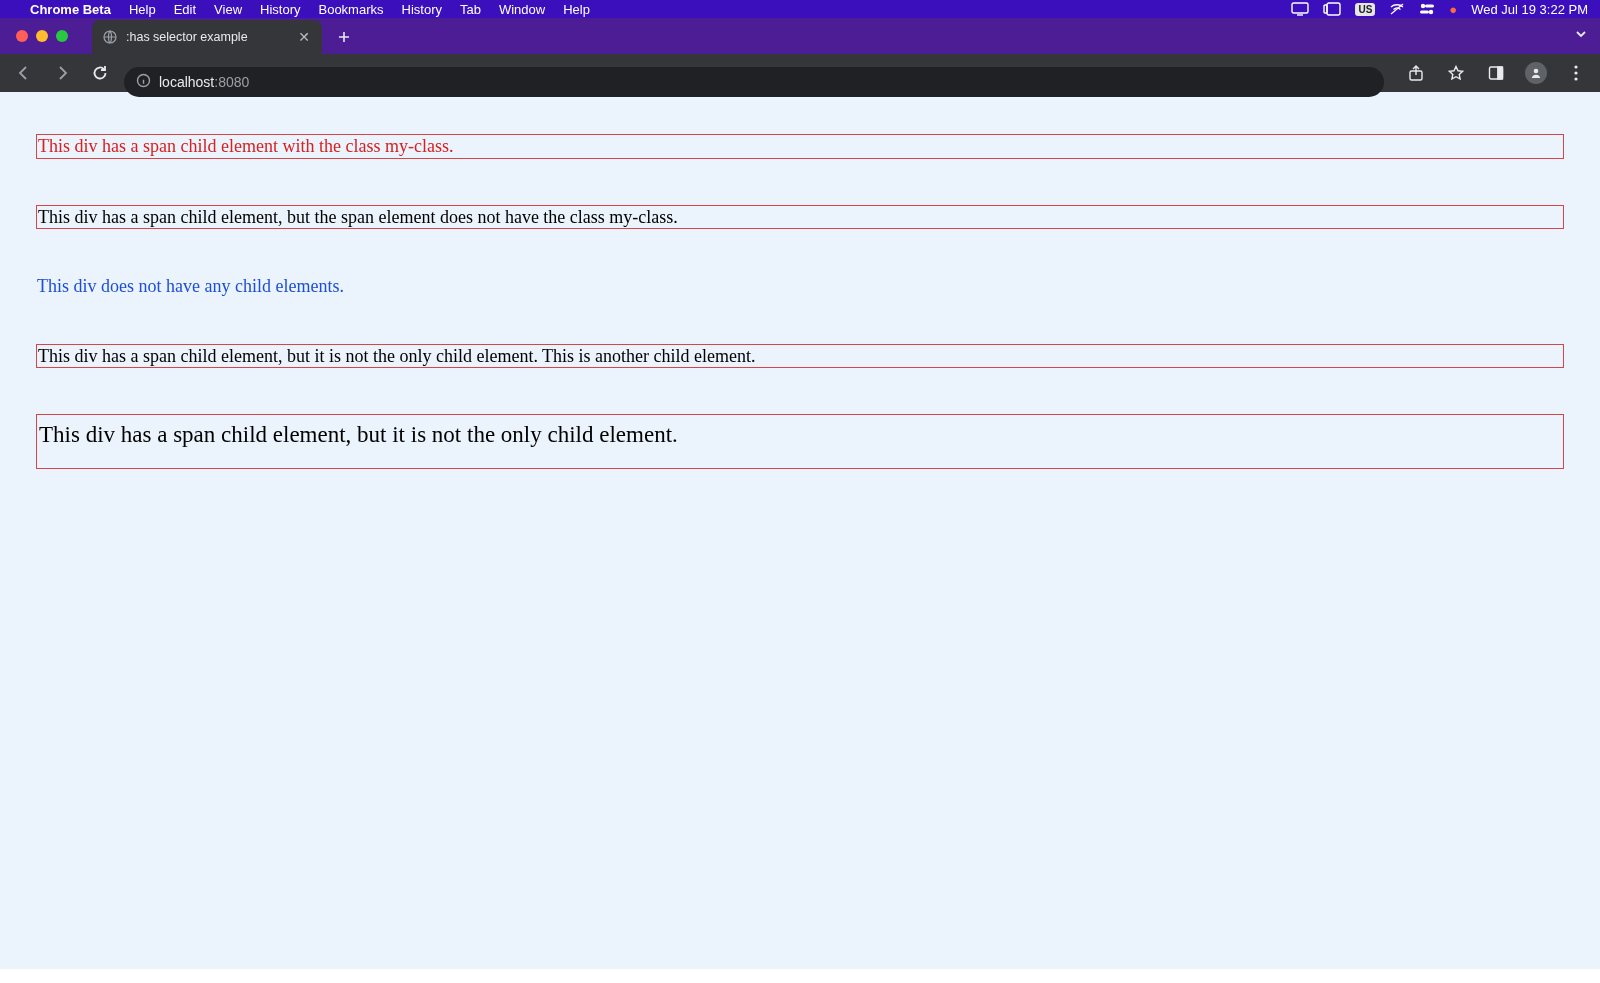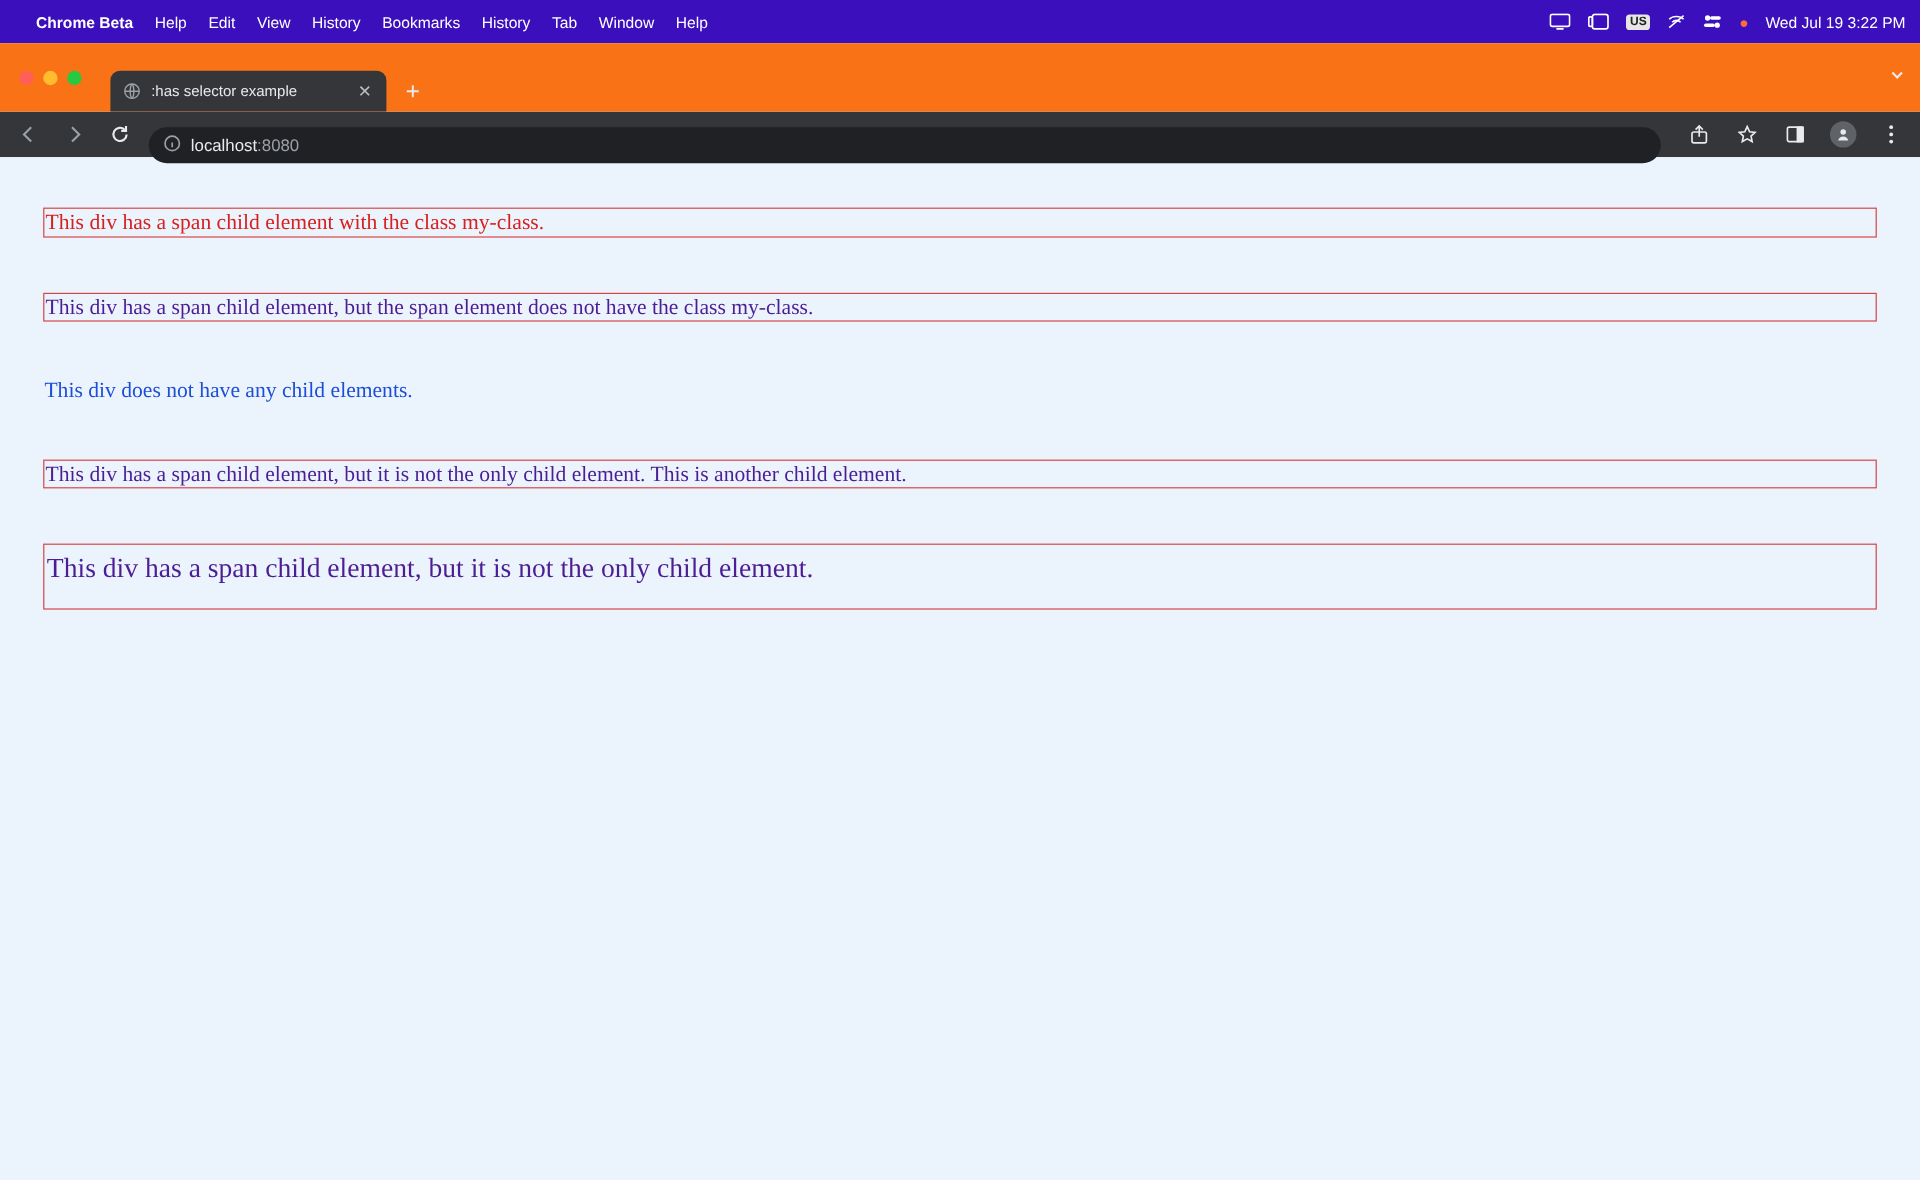--- a/index.html
+++ b/index.html
@@ -1,42 +1,42 @@
 <!DOCTYPE html>
 <html><head>
   <meta charset="utf-8">
   <style>
     * { margin: 0; padding: 0; box-sizing: border-box; }
     html, body { width: 1600px; height: 983px; font-family: -apple-system, BlinkMacSystemFont, "Segoe UI", Helvetica, Arial, sans-serif; overflow: hidden; }
 
     
     .menubar {
-      height: 36px;
+      height: 18px;
       background: #3b0fbb;
       color: #fff;
       display: flex;
       align-items: center;
       font-size: 13px;
       padding: 0 12px;
       user-select: none;
     }
     .menubar-left { display: flex; align-items: center; gap: 18px; }
     .menubar-left .apple { font-size: 15px; }
     .menubar-left .appname { font-weight: 700; }
     .menubar-right { margin-left: auto; display: flex; align-items: center; gap: 14px; }
     .menubar-right .us-badge {
       background: #e6e6e6; color: #222; font-size: 10px; font-weight: 700;
       padding: 1px 3px; border-radius: 3px;
     }
     .menubar svg { display: block; }
 
     
     .tabstrip {
-      height: 57px;
-      background: #f97316;
+      height: 36px;
+      background: #4c1d95;
       display: flex;
       align-items: flex-end;
       padding-left: 12px;
       position: relative;
     }
     .traffic-lights {
       position: absolute;
       left: 16px;
       top: 50%;
       transform: translateY(-50%);
@@ -112,21 +112,21 @@
       font-family: "Times New Roman", Times, serif;
     }
     .demo-box {
       border: 1px solid rgba(214, 50, 50, 0.9);
       font-size: 18px;
       line-height: 1.25;
       padding: 0 1px;
     }
     .demo-row { margin-bottom: 46px; }
     .txt-red { color: #d82020; }
-    .txt-blue { color: #4c1d95; }
+    .txt-blue { color: #000000; }
     .txt-black { color: #1d4ed8; }
     .demo-box.no-border { border: none; }
 
     .demo-box.big {
       font-size: 23px;
       line-height: 1.35;
       padding: 4px 2px 18px 2px;
     }
     .demo-box.big .l2 { margin-top: 24px; }
   </style>

